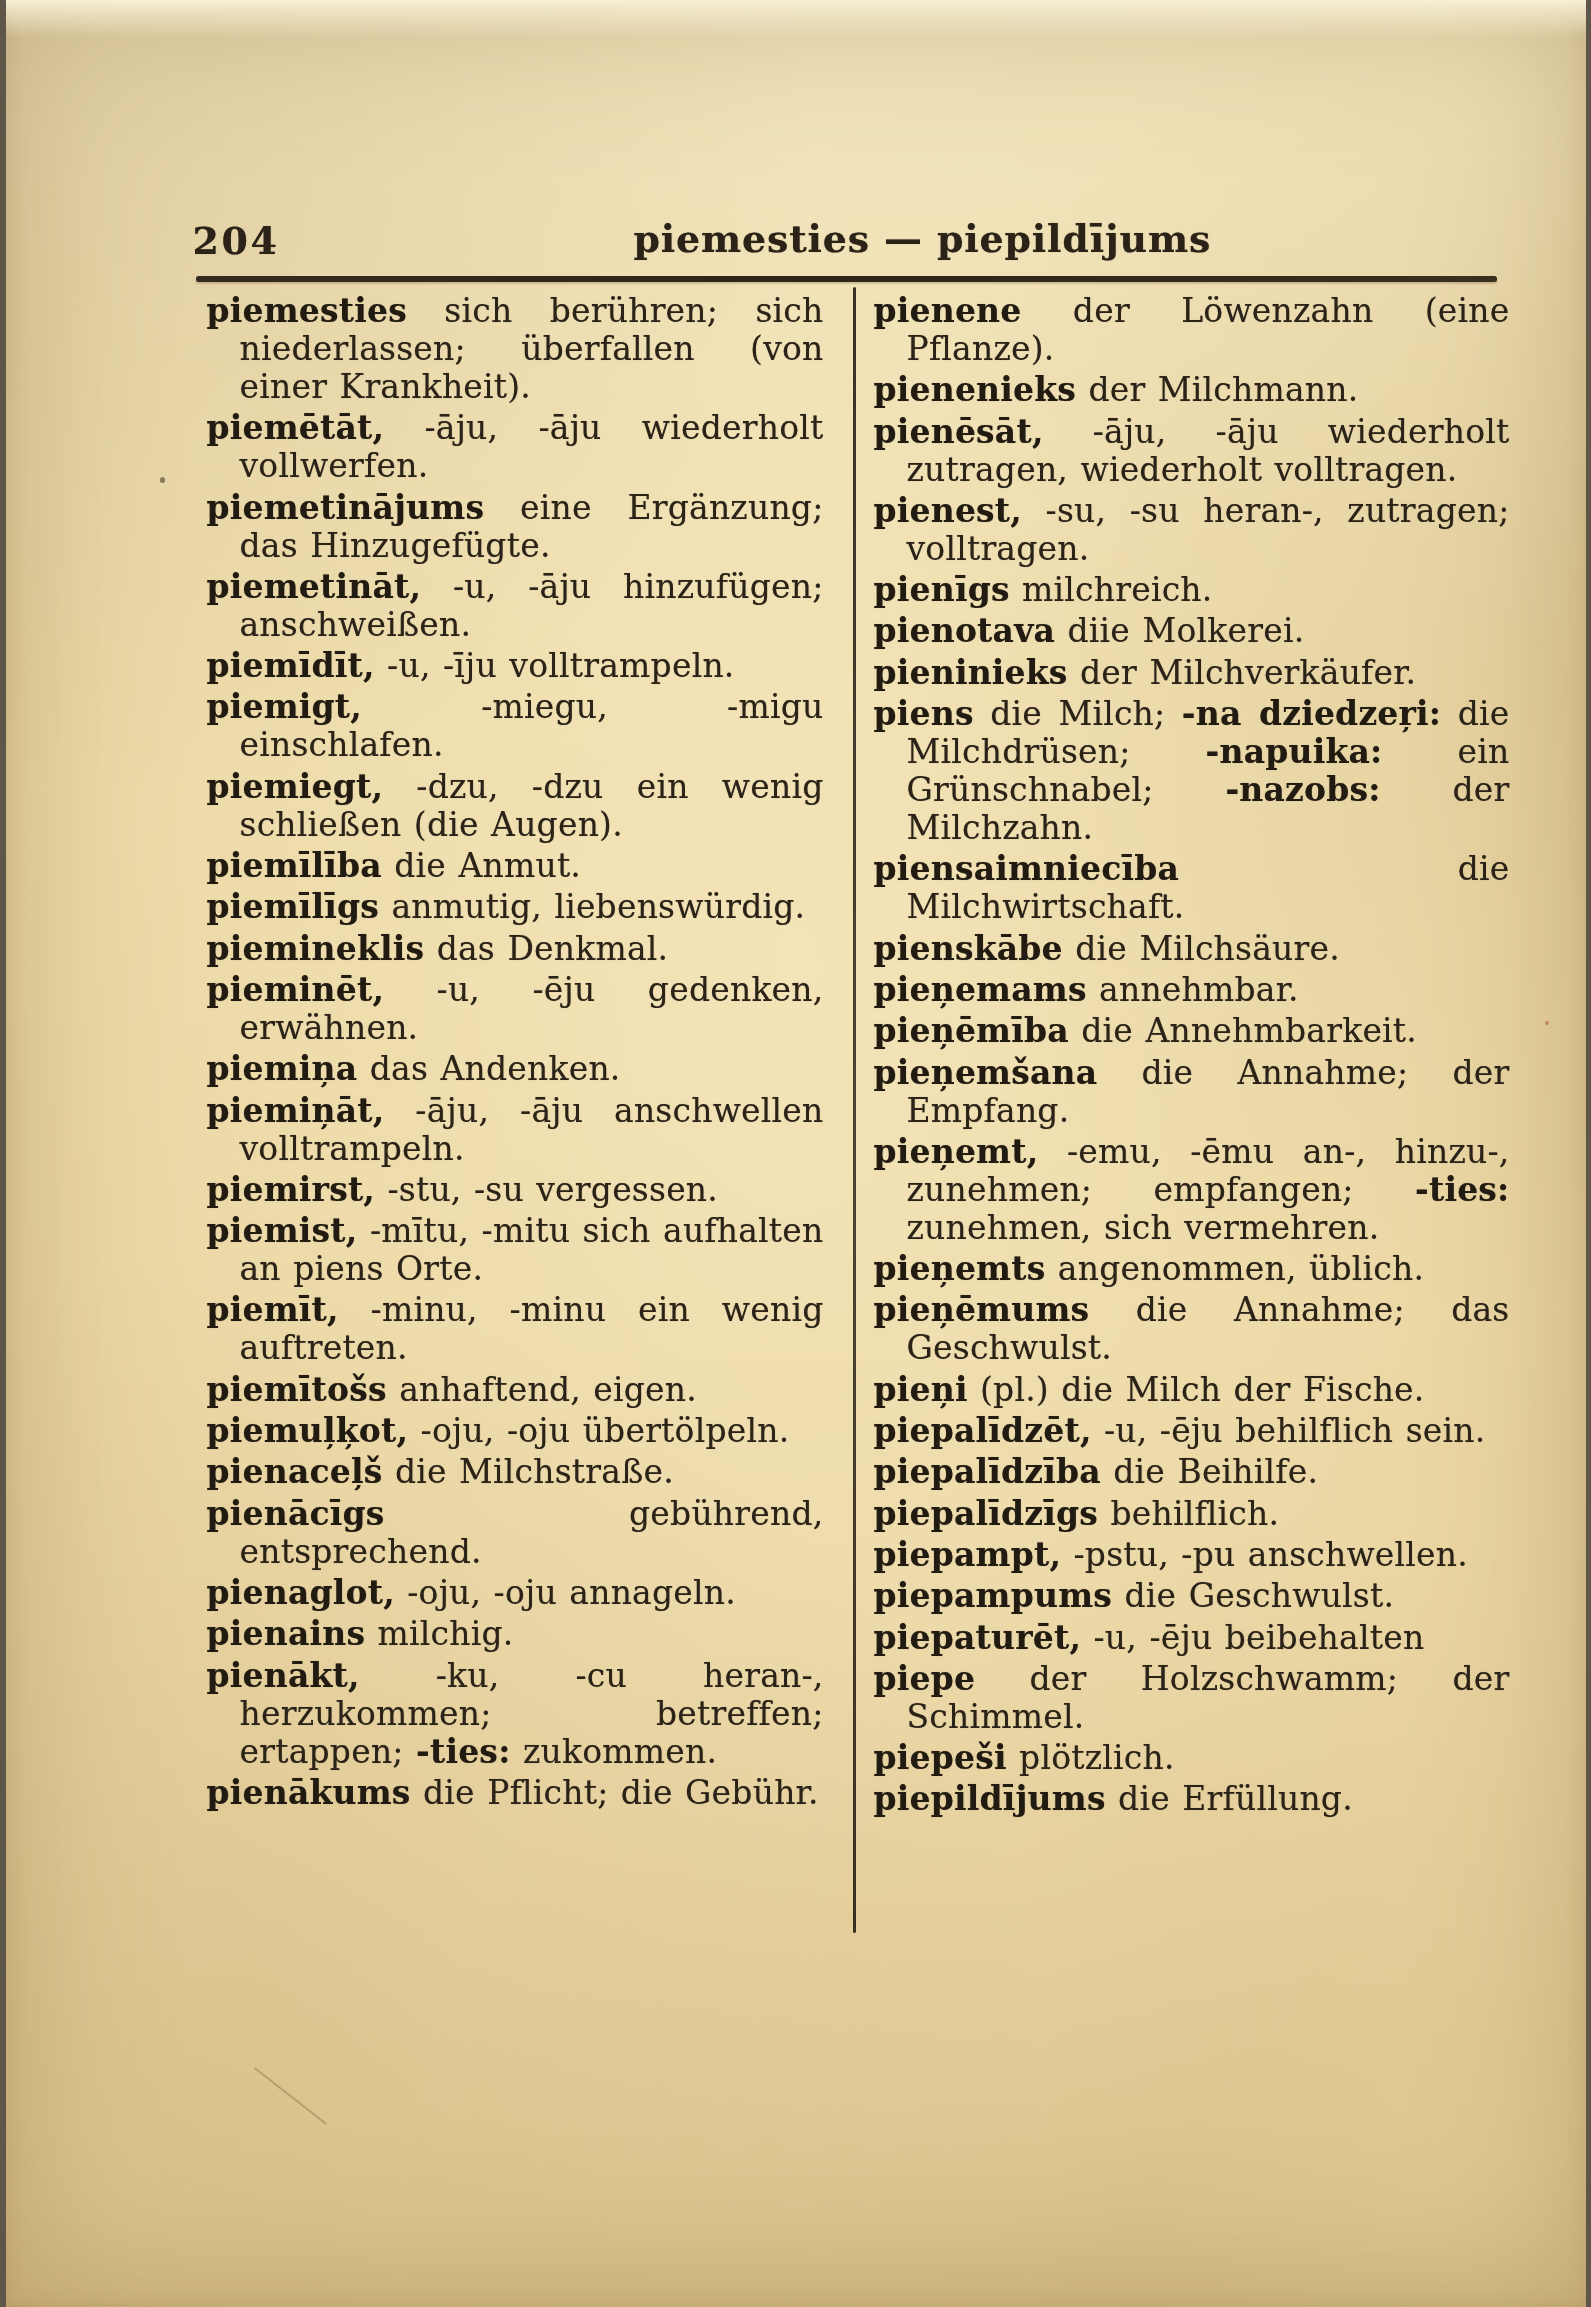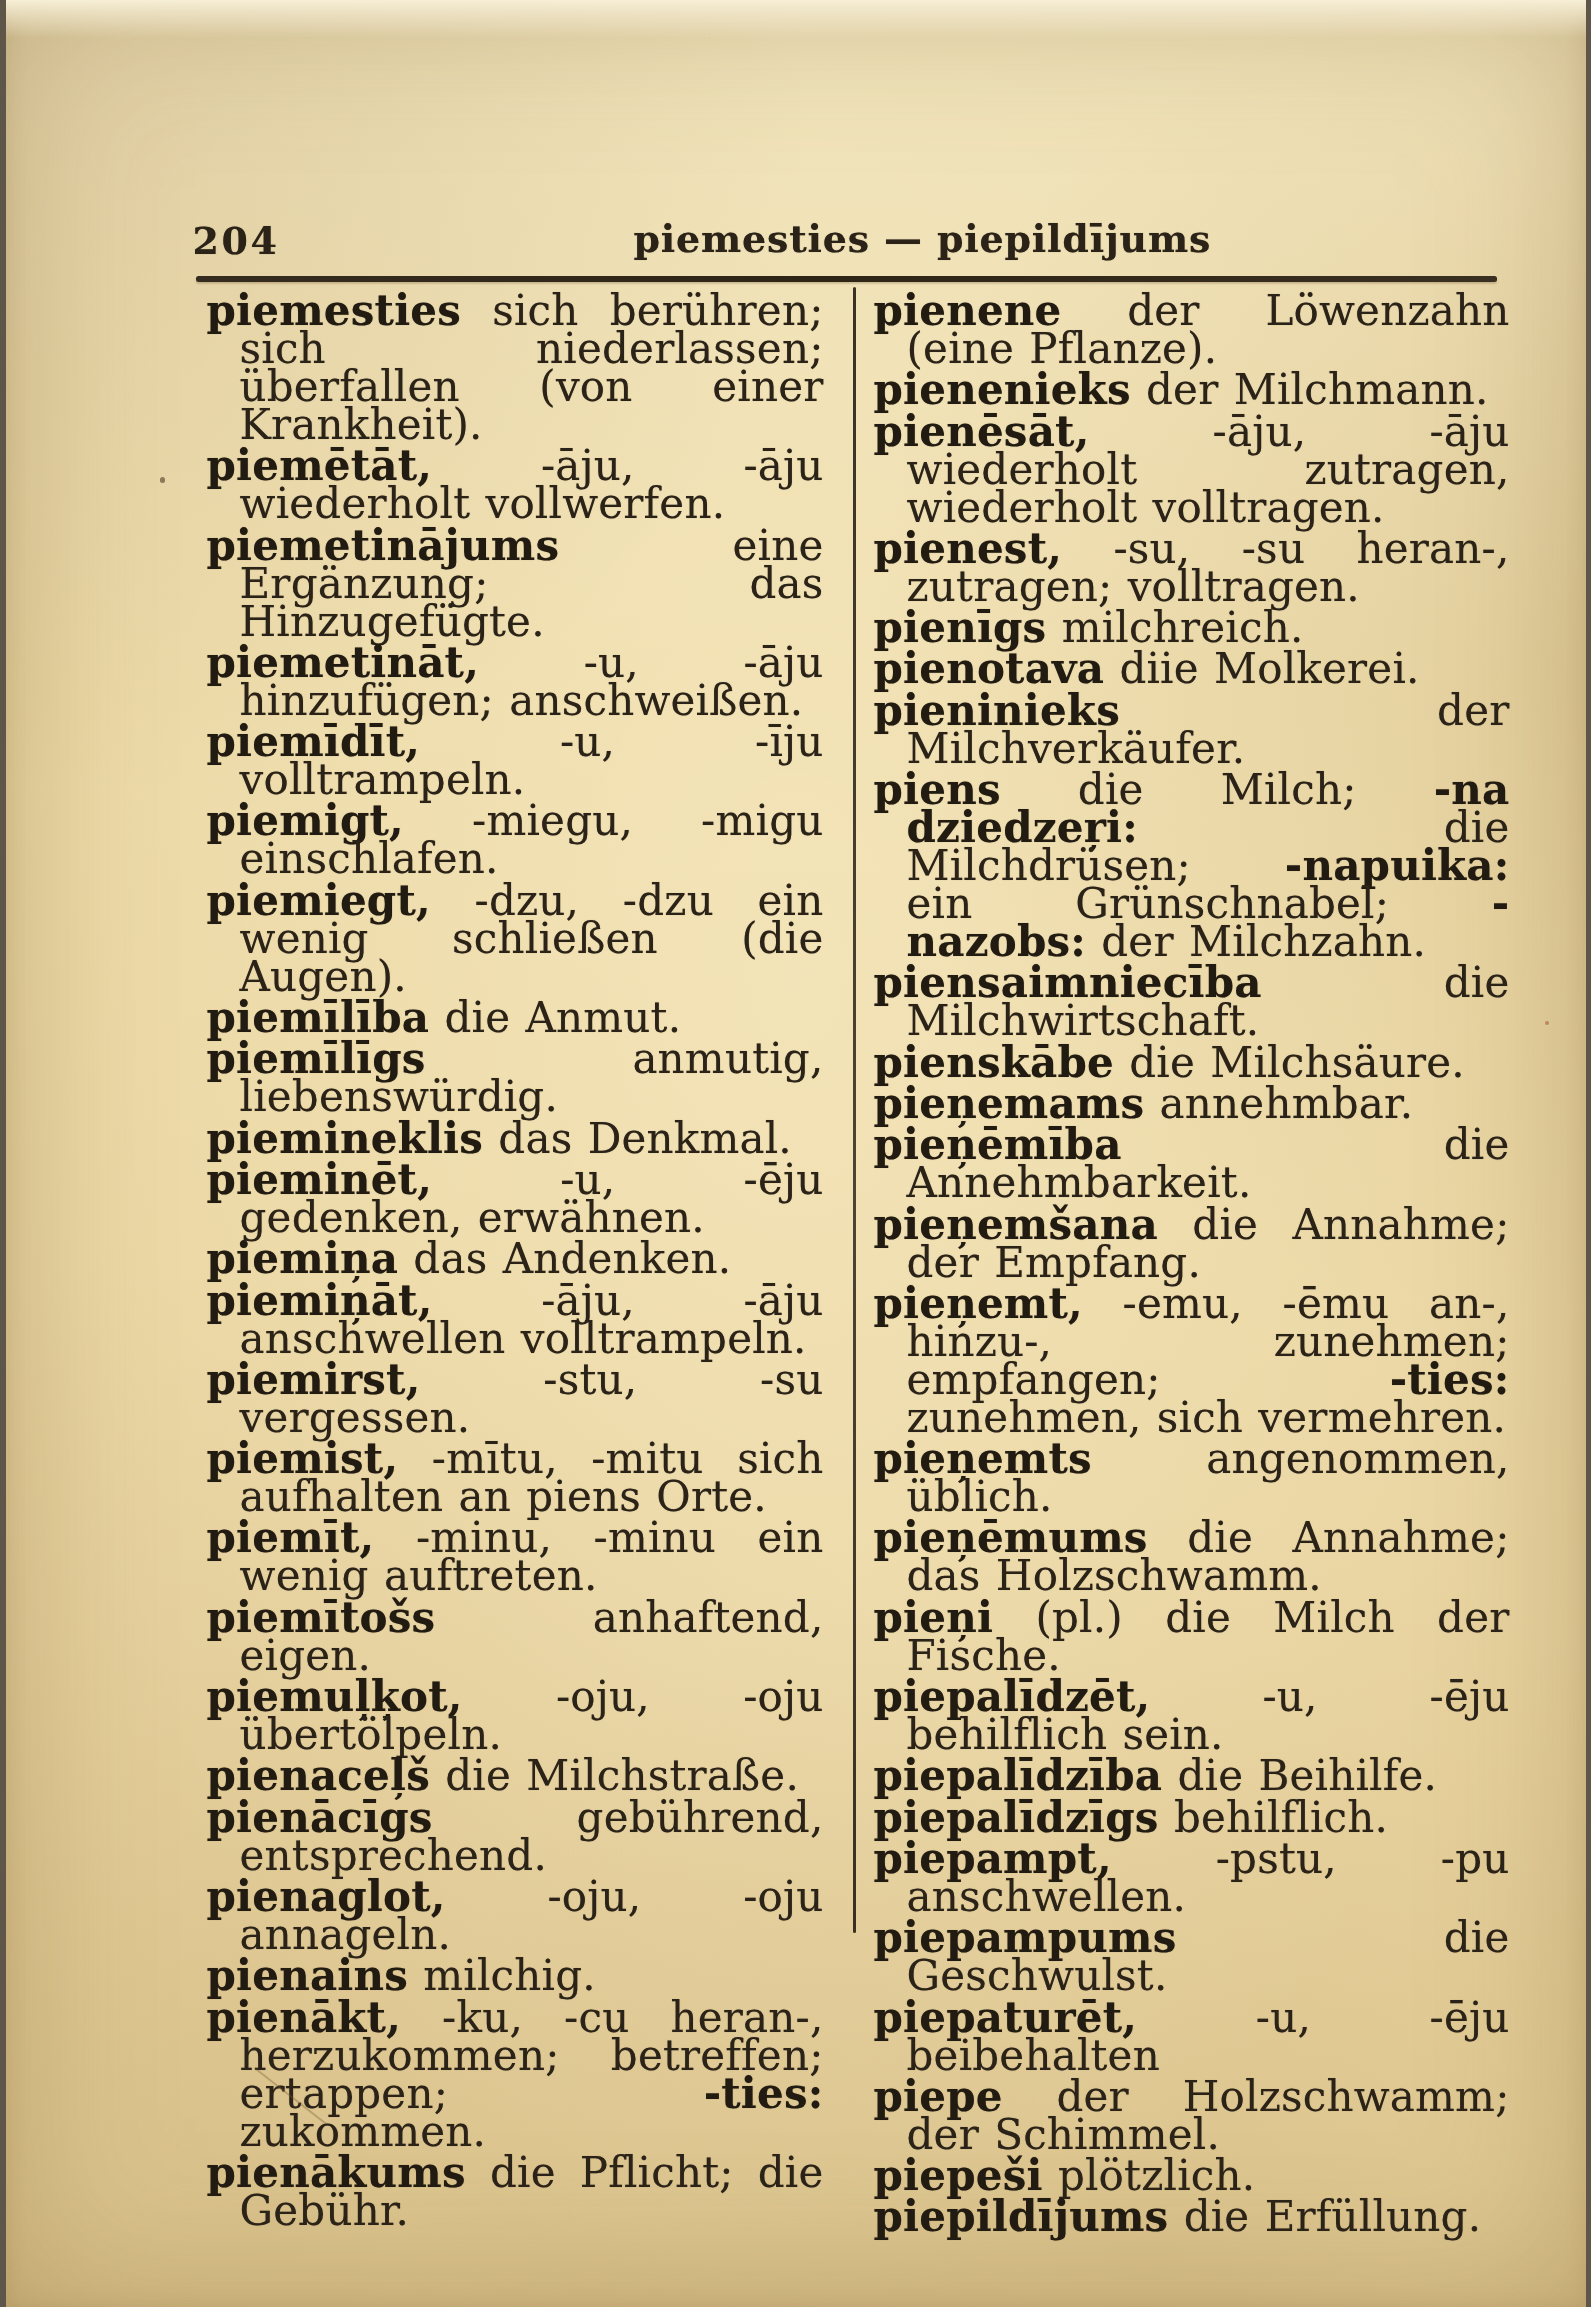--- a/index.html
+++ b/index.html
@@ -37,21 +37,21 @@
   }
   .head-rule{
     position:absolute;left:190px;top:276px;width:1301px;height:5.8px;
     background:linear-gradient(90deg,#352b1e 0%,#2e2517 48%,#3a3022 100%);
     border-radius:2.5px;
     box-shadow:0 1.7px 1.7px rgba(90,65,30,0.25);
   }
   .col{
     position:absolute;top:292px;
     text-align:justify;
-    font-size:42px;line-height:38px;
+    font-size:33px;line-height:38px;
     letter-spacing:0.2px;word-spacing:1.7px;
     text-shadow:0 0 0.8px rgba(43,35,24,0.45);
   }
   .col-left{left:201px;width:617px;}
   .col-right{left:868px;width:636px;}
   .divider{
     position:absolute;left:847px;top:287px;width:3.3px;height:1646px;
     background:linear-gradient(180deg,rgba(49,40,28,0.95) 0%,rgba(49,40,28,0.85) 55%,rgba(49,40,28,0.95) 100%);
     border-radius:1.7px;
   }
@@ -113,21 +113,21 @@
       <p class="entry"><b>pienotava</b><span> diie Molkerei.</span></p>
       <p class="entry"><b>pieninieks</b><span> der Milchverkäufer.</span></p>
       <p class="entry"><b>piens</b><span> die Milch; </span><b>-na dziedzeŗi:</b><span> die Milchdrüsen; </span><b>-napuika:</b><span> ein Grünschnabel; </span><b>-nazobs:</b><span> der Milchzahn.</span></p>
       <p class="entry"><b>piensaimniecība</b><span> die Milchwirtschaft.</span></p>
       <p class="entry"><b>pienskābe</b><span> die Milchsäure.</span></p>
       <p class="entry"><b>pieņemams</b><span> annehmbar.</span></p>
       <p class="entry"><b>pieņēmība</b><span> die Annehmbarkeit.</span></p>
       <p class="entry"><b>pieņemšana</b><span> die Annahme; der Empfang.</span></p>
       <p class="entry"><b>pieņemt,</b><span> -emu, -ēmu an-, hinzu-, zunehmen; empfangen; </span><b>-ties:</b><span> zunehmen, sich vermehren.</span></p>
       <p class="entry"><b>pieņemts</b><span> angenommen, üblich.</span></p>
-      <p class="entry"><b>pieņēmums</b><span> die Annahme; das Holzschwamm.</span></p>
+      <p class="entry"><b>pieņēmums</b><span> die Annahme; das Geschwulst.</span></p>
       <p class="entry"><b>pieņi</b><span> (pl.) die Milch der Fische.</span></p>
       <p class="entry"><b>piepalīdzēt,</b><span> -u, -ēju behilflich sein.</span></p>
       <p class="entry"><b>piepalīdzība</b><span> die Beihilfe.</span></p>
       <p class="entry"><b>piepalīdzīgs</b><span> behilflich.</span></p>
       <p class="entry"><b>piepampt,</b><span> -pstu, -pu anschwellen.</span></p>
       <p class="entry"><b>piepampums</b><span> die Geschwulst.</span></p>
       <p class="entry"><b>piepaturēt,</b><span> -u, -ēju beibehalten</span></p>
       <p class="entry"><b>piepe</b><span> der Holzschwamm; der Schimmel.</span></p>
       <p class="entry"><b>piepeši</b><span> plötzlich.</span></p>
       <p class="entry"><b>piepildījums</b><span> die Erfüllung.</span></p>

